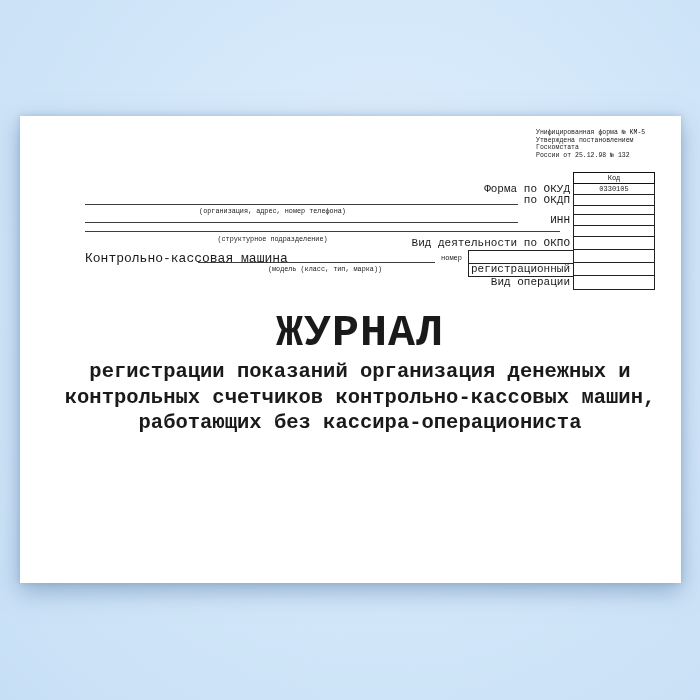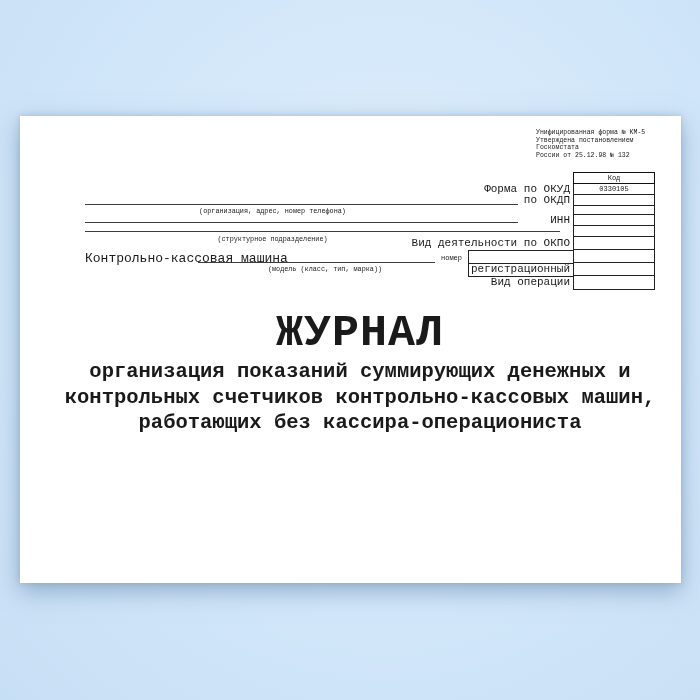--- a/index.html
+++ b/index.html
@@ -75,20 +75,20 @@
     <div class="abs fline" style="left:65px;top:115px;width:475px"></div>
     <div class="abs cap" style="left:65px;top:119px;width:375px">(структурное подразделение)</div>
 
     <div class="abs kkm" style="left:65px;top:139px">Контрольно-кассовая машина</div>
     <div class="abs fline" style="left:178px;top:146px;width:237px"></div>
     <div class="abs cap" style="left:205px;top:149px;width:200px">(модель (класс, тип, марка))</div>
 
     <div class="abs titleblock">
       <div class="jtitle">ЖУРНАЛ</div>
       <div class="sub">
-        <div>организация показаний суммирующих денежных и</div>
+        <div>регистрации показаний организация денежных и</div>
         <div>контрольных счетчиков контрольно-кассовых машин,</div>
         <div>работающих без кассира-операциониста</div>
       </div>
     </div>
 
   </div>
 </div>
 
 </body></html>

